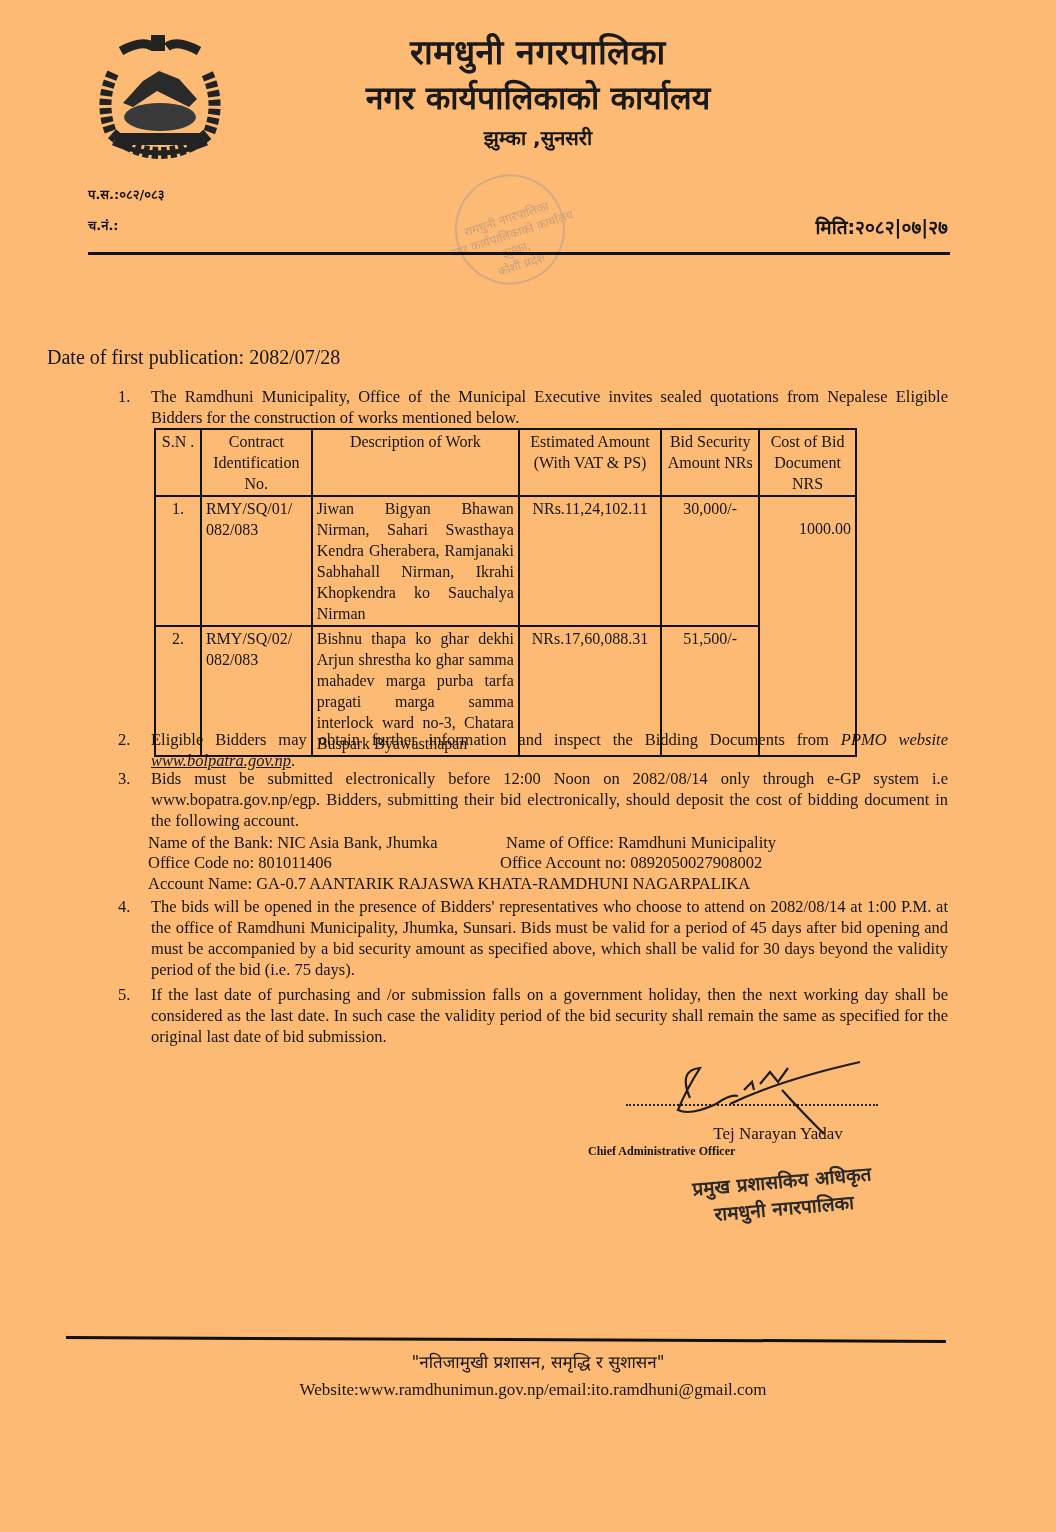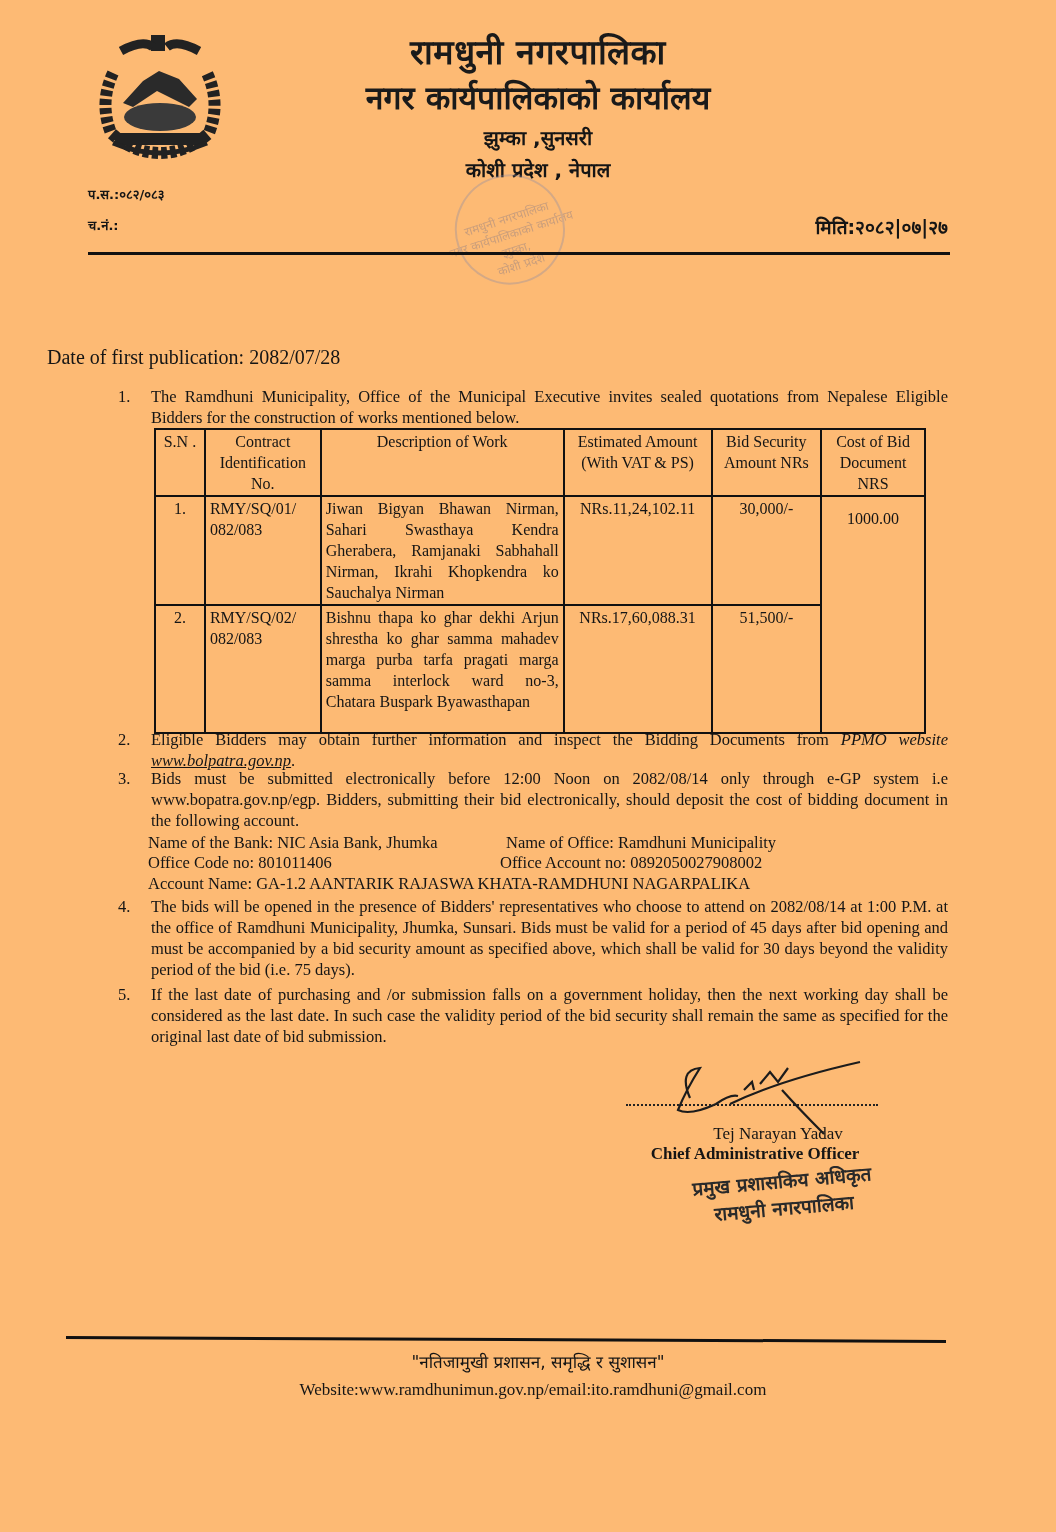--- a/index.html
+++ b/index.html
@@ -34,48 +34,48 @@
 
   
   .item { position: absolute; left: 118px; width: 830px; font-size: 16.5px; line-height: 21px; }
   .item .num { position: absolute; left: 0; top: 0; width: 30px; }
   .item .txt { margin-left: 33px; text-align: justify; }
   .item1 { top: 386px; }
   .ul { text-decoration: underline; }
   .ital { font-style: italic; }
 
   
-  table.works { position: absolute; left: 154px; top: 428px; width: 772px; border-collapse: collapse; font-size: 16px; line-height: 21px; }
+  table.works { position: absolute; left: 154px; top: 428px; width: 703px; border-collapse: collapse; font-size: 16px; line-height: 21px; }
   table.works th, table.works td { border: 2px solid #111; vertical-align: top; padding: 1px 4px; font-weight: normal; }
   table.works th { text-align: center; }
   .c-sn { width: 50px; text-align: center; }
   .c-id { width: 116px; }
   .c-desc { width: 244px; text-align: justify; }
   .c-est { width: 148px; text-align: center; }
   .c-sec { width: 110px; text-align: center; border-radius: 26px; }
   .c-cost { width: 104px; text-align: center; vertical-align: top; }
-  td.c-cost span { display: block; margin-top: 10px; }
+  td.c-cost span { display: block; margin-top: 20px; text-align: right; }
   td.c-sn { font-weight: bold; }
 
   .item2 { top: 729px; }
   .item3 { top: 768px; }
   .bank { position: absolute; left: 148px; width: 800px; font-size: 16.5px; line-height: 20px; }
   .bank .l { position: absolute; left: 0; }
   .bank .r { position: absolute; }
   .bank-r1 { top: 833px; }
   .bank-r2 { top: 853px; }
   .bank-r3 { top: 874px; }
   .item4 { top: 896px; }
   .item5 { top: 984px; }
 
   
   .sig-svg { position: absolute; left: 620px; top: 1060px; width: 300px; height: 90px; }
   .sig-dots { position: absolute; left: 626px; top: 1104px; width: 252px; border-bottom: 2px dotted #222; }
   .sig-name { position: absolute; left: 658px; width: 240px; top: 1124px; text-align: center; font-size: 17px; }
-  .sig-role { position: absolute; left: 620px; width: 270px; top: 1144px; text-align: center; font-size: 17px; font-weight: bold; }
+  .sig-role { position: absolute; left: 588px; width: 270px; top: 1144px; text-align: left; font-size: 12px; font-weight: bold; }
   .sig-stamp { position: absolute; left: 668px; top: 1168px; width: 230px; transform: rotate(-5deg);
     font-family: "DejaVu Sans", sans-serif; font-size: 19px; font-weight: bold; line-height: 27px; text-align: center; color: #2a2a2a; }
 
   
   .ftr-rule { position: absolute; left: 66px; width: 880px; top: 1338px; height: 3px; background: #111; transform: rotate(0.25deg); }
   .ftr-motto { position: absolute; left: 0; width: 1056px; top: 1350px; text-align: center; padding-left: 20px;
     font-family: "DejaVu Sans", sans-serif; font-size: 17px; }
   .ftr-web { position: absolute; left: 0; width: 1056px; top: 1380px; text-align: center; padding-left: 10px; font-size: 17px; }
 </style>
 </head>
@@ -89,21 +89,20 @@
     <path d="M28 18 Q50 6 60 14 M106 18 Q84 6 74 14" stroke="#222" stroke-width="9" fill="none"></path>
     <path d="M30 70 L50 48 L66 38 L86 46 L104 66 L96 74 L64 58 L40 74 Z" fill="#2a2a2a"></path>
     <ellipse cx="67" cy="84" rx="36" ry="14" fill="#3a3a3a"></ellipse>
     <rect x="22" y="100" width="90" height="12" fill="#222"></rect>
     <path d="M20 110 Q67 130 114 110" stroke="#222" stroke-width="5" fill="none"></path>
   </svg>
 
   <div class="hdr-title1">रामधुनी नगरपालिका</div>
   <div class="hdr-title2">नगर कार्यपालिकाको कार्यालय</div>
   <div class="hdr-addr1">झुम्का ,सुनसरी</div>
-  <div class="hdr-addr2">कोशी प्रदेश , नेपाल</div>
 
   <div class="ref ps">प.स.:०८२/०८३</div>
   <div class="ref cn">च.नं.:</div>
   <div class="date-np">मिति:२०८२|०७|२७</div>
 
   <div class="stamp">
     <div class="ring"></div>
     <div style="margin-top:26px">रामधुनी नगरपालिका</div>
     <div>नगर कार्यपालिकाको कार्यालय</div>
     <div>झुम्का,</div>
@@ -163,21 +162,21 @@
 
   <div class="bank bank-r1">
     <span class="l">Name of the Bank: NIC Asia Bank, Jhumka</span>
     <span class="r" style="left:358px">Name of Office: Ramdhuni Municipality</span>
   </div>
   <div class="bank bank-r2">
     <span class="l">Office Code no: 801011406</span>
     <span class="r" style="left:352px">Office Account no: 0892050027908002</span>
   </div>
   <div class="bank bank-r3">
-    <span class="l">Account Name: GA-1.2 AANTARIK RAJASWA KHATA-RAMDHUNI NAGARPALIKA</span>
+    <span class="l">Account Name: GA-0.7 AANTARIK RAJASWA KHATA-RAMDHUNI NAGARPALIKA</span>
   </div>
 
   <div class="item item4">
     <span class="num">4.</span>
     <div class="txt">The bids will be opened in the presence of Bidders' representatives who choose to attend on 2082/08/14 at 1:00 P.M. at the office of Ramdhuni Municipality, Jhumka, Sunsari. Bids must be valid for a period of 45 days after bid opening and must be accompanied by a bid security amount as specified above, which shall be valid for 30 days beyond the validity period of the bid (i.e. 75 days).</div>
   </div>
 
   <div class="item item5">
     <span class="num">5.</span>
     <div class="txt">If the last date of purchasing and /or submission falls on a government holiday, then the next working day shall be considered as the last date. In such case the validity period of the bid security shall remain the same as specified for the original last date of bid submission.</div>

